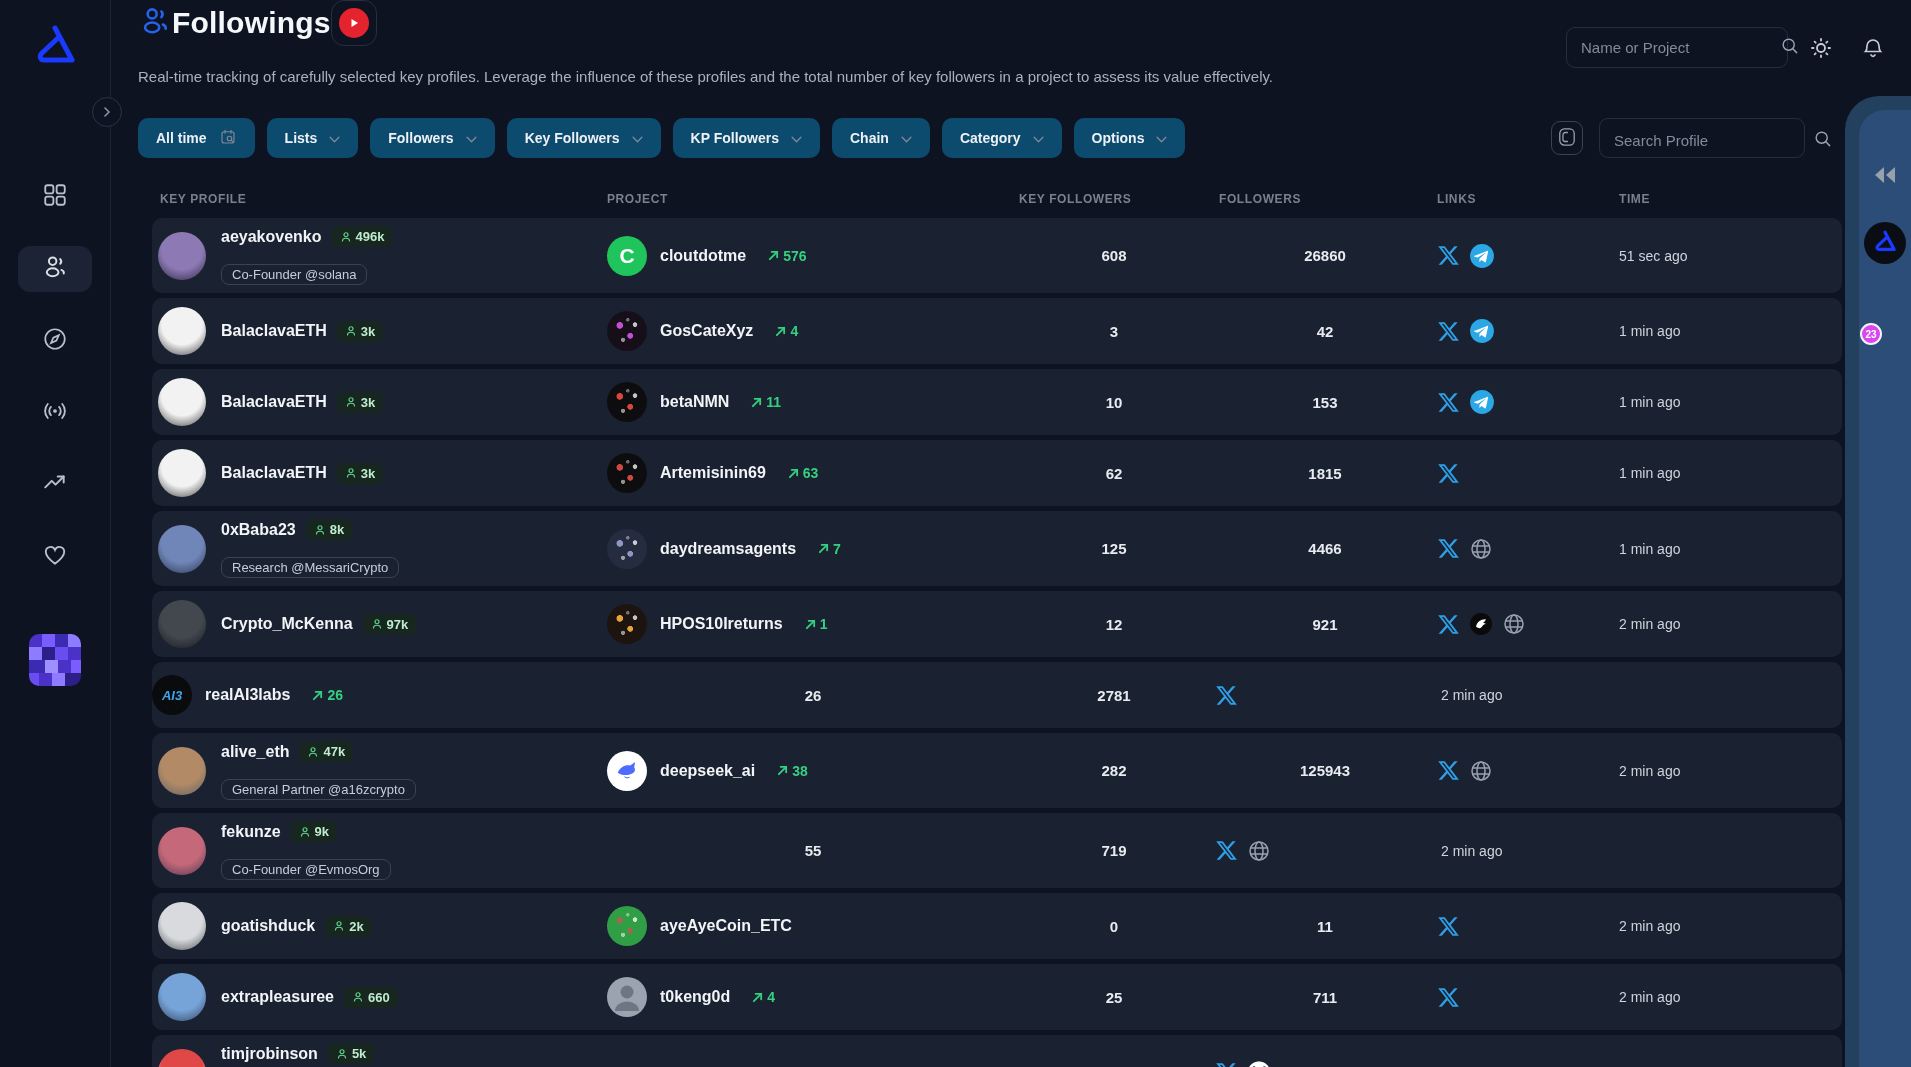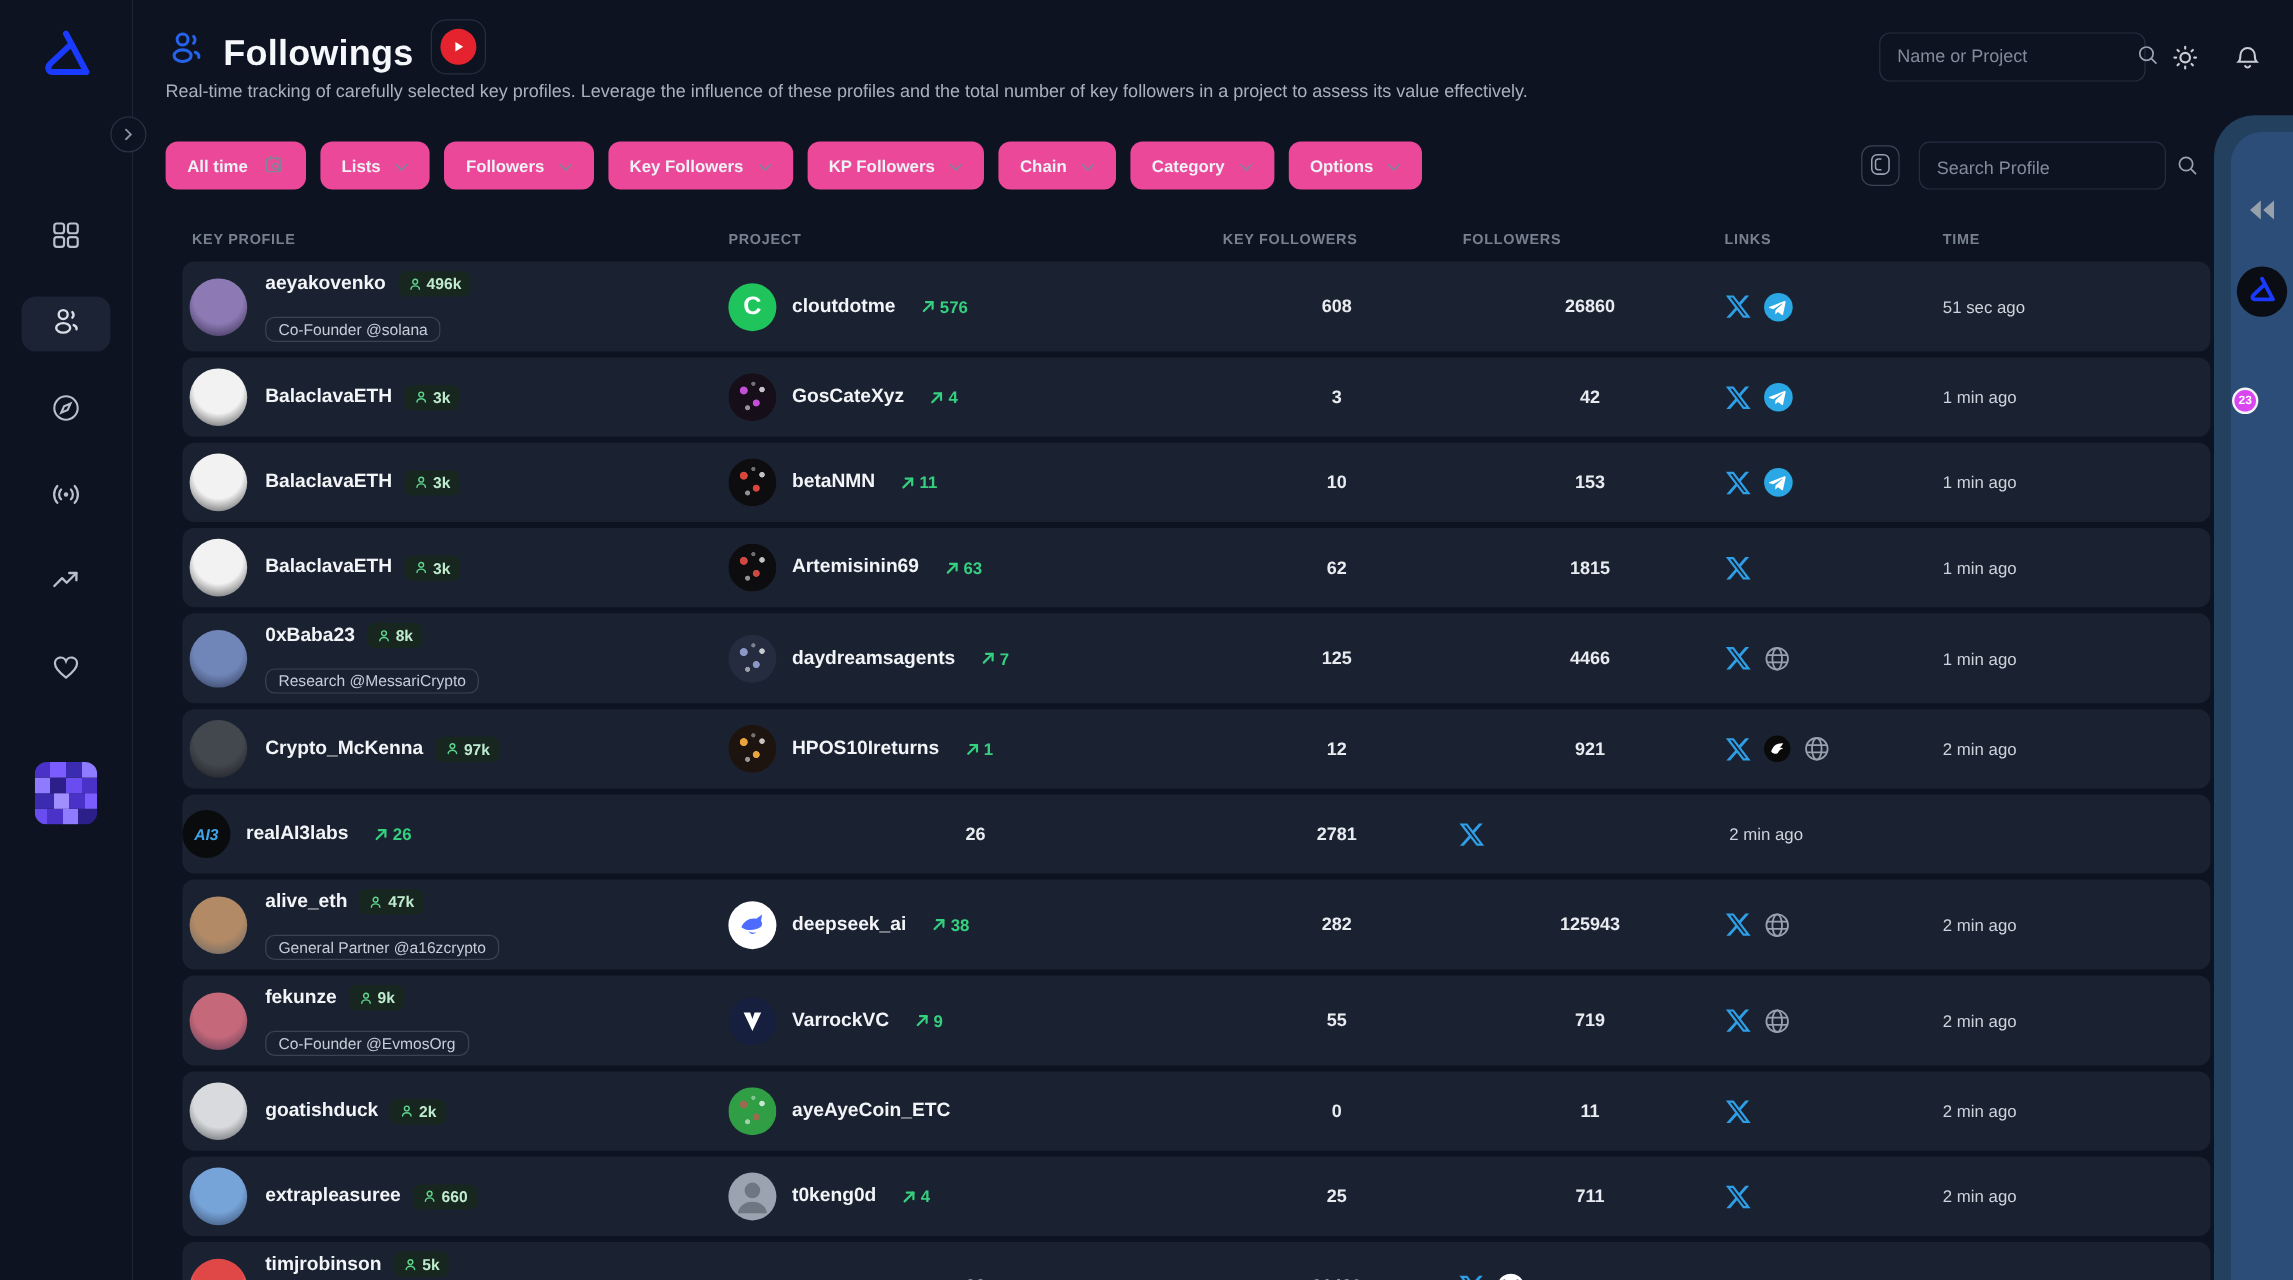--- a/index.html
+++ b/index.html
@@ -29,38 +29,38 @@
       linear-gradient(90deg, #6a4df0 0 20%, #4a32c8 0 45%, #8f7bff 0 70%, #2c1f8a 0 100%) 0 100%/100% 25%;
     background-repeat:no-repeat; cursor:pointer;
   }
   .expand-btn {
     position:absolute; left:92px; top:97px; width:30px; height:30px; border-radius:50%;
     background:#0d1321; border:1px solid #2a3347; color:#8a93a5;
     display:flex; align-items:center; justify-content:center; cursor:pointer; z-index:6;
   }
   
   .main { position:absolute; left:112px; top:0; right:0; bottom:0; }
-  .title-row { position:absolute; left:26px; top:16px; display:flex; align-items:flex-end; gap:14px; }
+  .title-row { position:absolute; left:26px; top:0; display:flex; align-items:center; }
   .page-title { font-size:30px; font-weight:800; color:#f5f7fa; letter-spacing:.2px; }
   .play-btn { width:46px; height:46px; border-radius:13px; border:1px solid #262e40; background:transparent; display:flex; align-items:center; justify-content:center; cursor:pointer; }
   .play-inner { width:30px; height:30px; border-radius:50%; background:#e5232e; display:flex; align-items:center; justify-content:center; }
   .subtitle { position:absolute; left:26px; top:68px; font-size:15px; color:#aab1bd; }
   .top-search { position:absolute; right:123px; top:27px; width:222px; height:41px; border:1px solid #252e41; border-radius:9px; display:flex; align-items:center; padding:0 12px 0 14px; background:transparent; }
   .top-search input, .profile-search input {
     background:transparent; border:none; outline:none; color:#dfe4ec; font-size:15px; flex:1;
     font-family:"Liberation Sans", sans-serif;
   }
   .top-search input::placeholder, .profile-search input::placeholder { color:#828b9b; }
   .icon-btn { position:absolute; top:36px; background:none; border:none; color:#c8cdd6; cursor:pointer; }
   .sun-btn { right:78px; }
   .bell-btn { right:26px; }
   
   .filter-bar { position:absolute; left:26px; top:118px; right:0; height:40px; display:flex; gap:12px; }
   .fbtn {
-    height:40px; border-radius:10px; background:#ec4899; border:none; color:#eef1f5;
+    height:40px; border-radius:10px; background:#0c4a6e; border:none; color:#eef1f5;
     font-size:14px; font-weight:700; display:flex; align-items:center; gap:12px; padding:0 18px;
     cursor:pointer; font-family:"Liberation Sans", sans-serif;
   }
   .fbtn .chev { color:#7e8795; }
   .panel-toggle { position:absolute; right:328px; top:118px; width:32px; height:34px; margin-top:3px; border-radius:9px; border:1px solid #3a4254; background:transparent; color:#9aa3b2; display:flex; align-items:center; justify-content:center; cursor:pointer; }
   .profile-search { position:absolute; right:106px; top:118px; width:206px; height:40px; border:1px solid #252e41; border-radius:9px; display:flex; align-items:center; padding:4px 12px 0 14px; }
   
   .tbl { position:absolute; left:6px; top:186px; right:0; bottom:0; }
   .tbl-grid { display:grid; grid-template-columns:455px 402px 200px 222px 178px auto; align-items:center; }
   .tbl-head { margin-left:34px; width:1690px; padding:6px 0 12px 0; }
@@ -665,37 +665,20 @@
                       <circle cx="12" cy="7.5" r="4"></circle>
                       <path d="M5 20 a7 5.5 0 0 1 14 0"></path>
                     </svg>
                   </span>
             <span>9k</span>
           </span>
         </div>
         <span class="tagpill">Co-Founder @EvmosOrg</span>
       </div>
     </div>
-    <div class="cell-project">
-      <div class="proj-icon" style="background: rgb(22, 32, 62);">
-              <svg width="22" height="22" viewBox="0 0 24 24" fill="#ffffff">
-                <path d="M4 4h6l2 6 2-6h6l-8 17z"></path>
-              </svg>
-            </div>
-      <span class="proj-name">VarrockVC</span>
-      <span class="trend">
-        <span style="display:inline-flex">
-                <svg width="11" height="11" viewBox="0 0 12 12" fill="none" stroke="#35d07f" stroke-width="2" stroke-linecap="round" stroke-linejoin="round">
-                  <path d="M2 10 L10 2"></path>
-                  <path d="M4 2 h6 v6"></path>
-                </svg>
-              </span>
-        <span>9</span>
-      </span>
-    </div>
     <span class="num">55</span>
     <span class="num">719</span>
     <div class="cell-links">
             <span>
               <svg width="23" height="23" viewBox="0 0 24 24" fill="#2e9fe6">
                 <path d="M18.24 2.25h3.31l-7.23 8.26 8.5 11.24h-6.66l-5.21-6.82-5.97 6.82H1.67l7.73-8.84L1.25 2.25h6.83l4.71 6.23 5.45-6.23zm-1.16 17.52h1.83L7.08 4.13H5.12l11.96 15.64z"></path>
               </svg>
             </span>
             <span>
               <svg width="24" height="24" viewBox="0 0 24 24" fill="none" stroke="#98a1ad" stroke-width="1.5">

